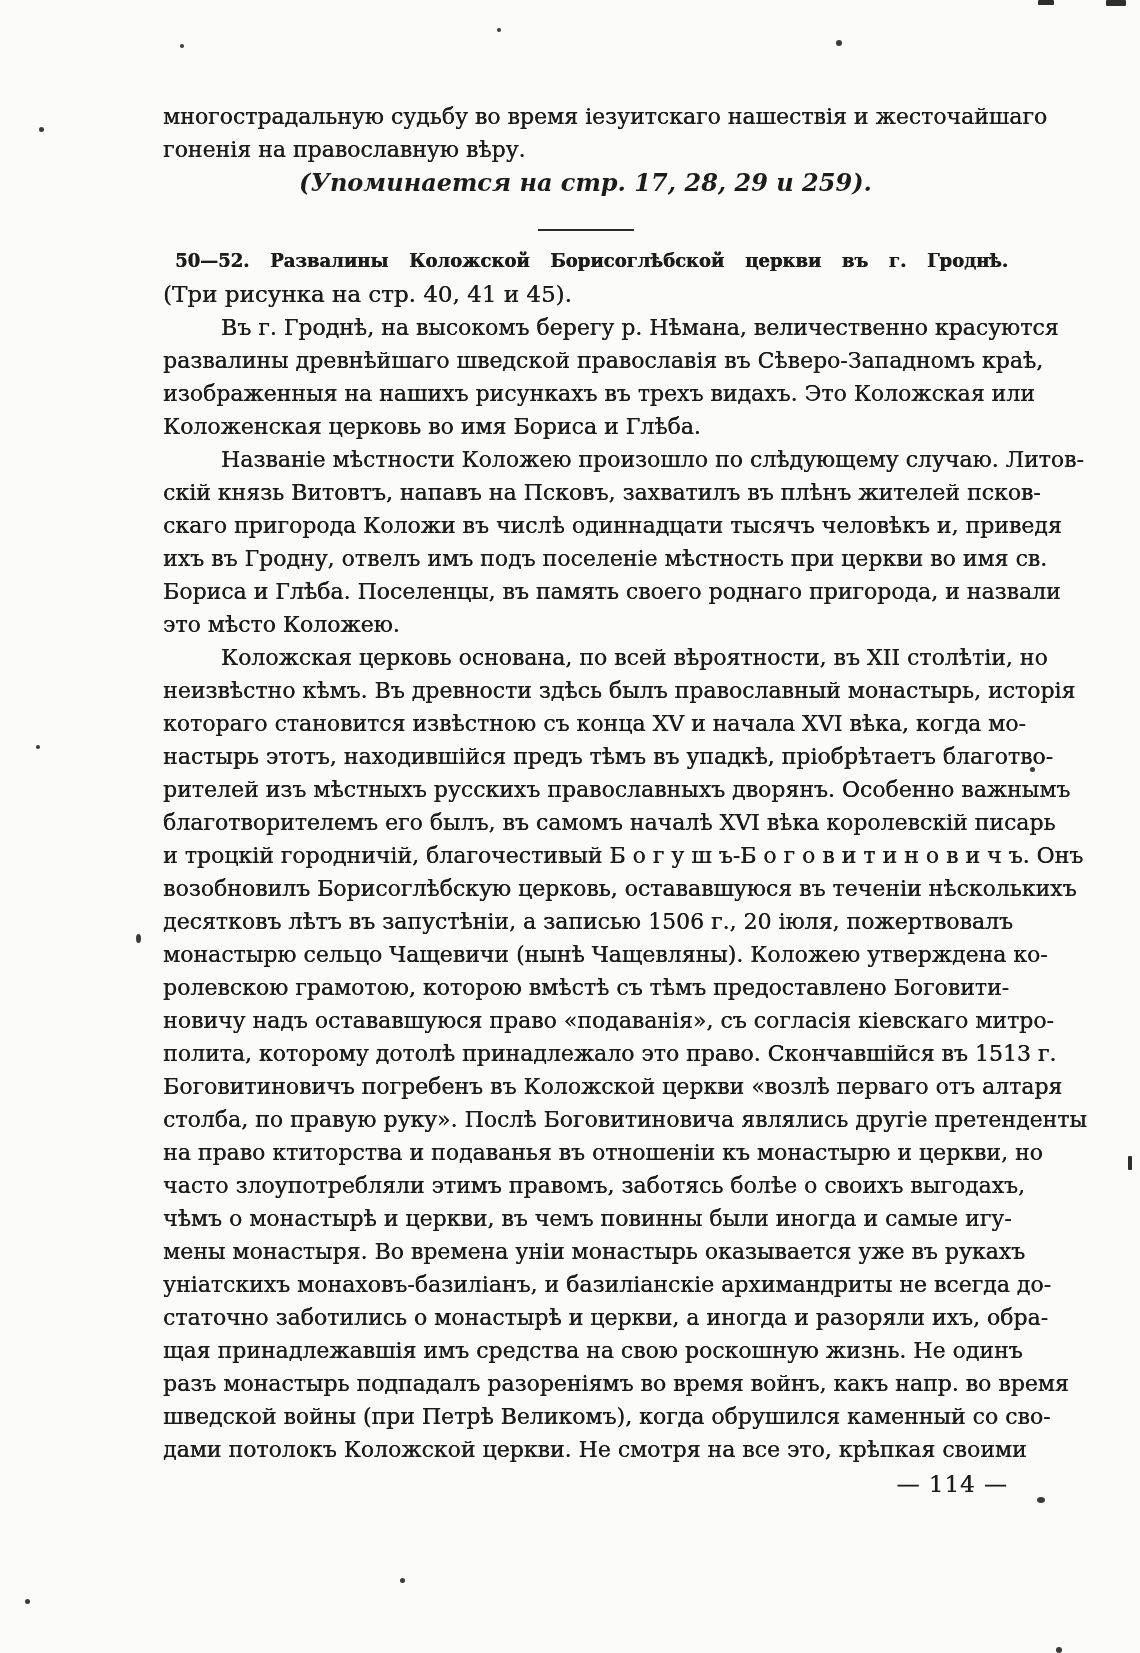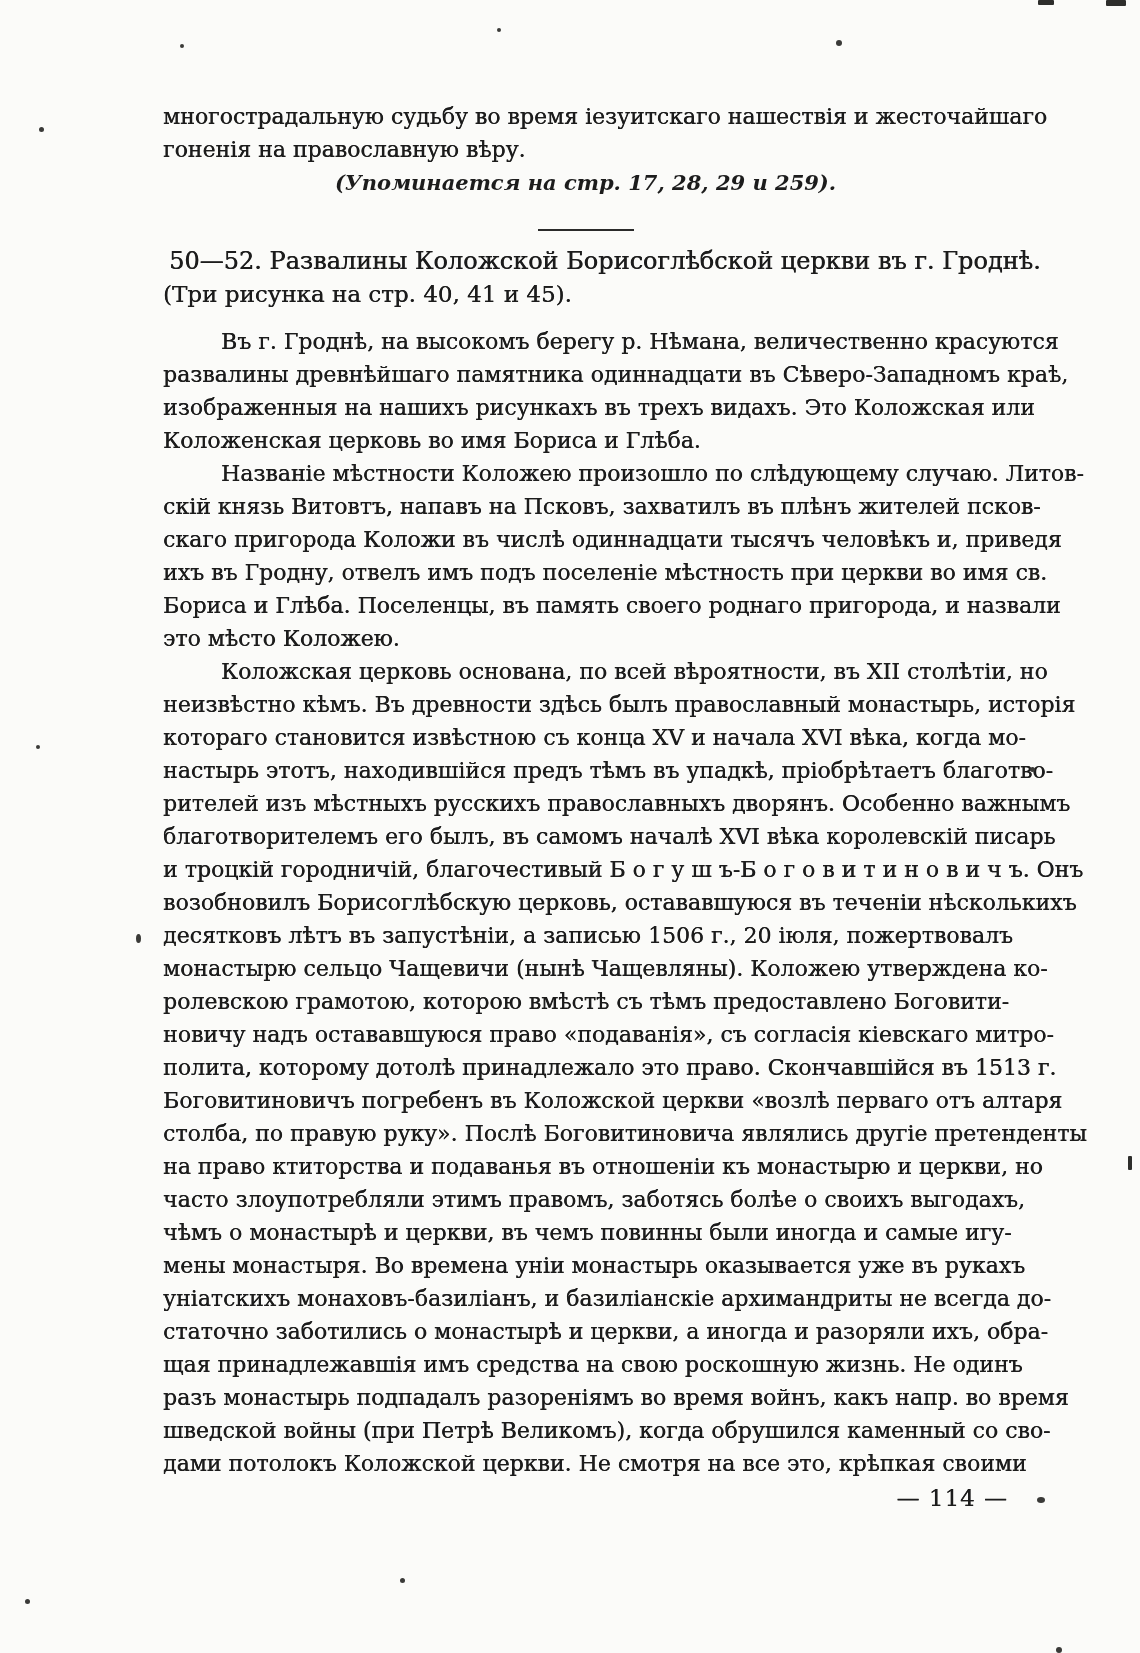--- a/index.html
+++ b/index.html
@@ -27,48 +27,48 @@
   }
   .line.end{
     text-align:center;
     text-align-last:left;
   }
   .line.indent{ text-indent:58px; }
   .note{
     font-style:italic;
     font-weight:bold;
     text-align:center;
-    font-size:21px;
+    font-size:24px;
     line-height:33px;
     height:33px;
   }
   .divider{
     width:96px;height:2px;
     background:#2a2a2a;
     margin:30px auto 0 auto;
   }
   .heading{
-    font-size:24px;
-    font-weight:normal;
+    font-size:18px;
+    font-weight:bold;
     line-height:34px;
     height:34px;
-    margin:13px 0 0 6px;
+    margin:13px 0 0 12px;
     white-space:nowrap;
     text-align:justify;
     text-align-last:justify;
     text-shadow:0.5px 0 0 currentColor;
   }
   .subheading{
     font-size:23px;
     line-height:33px;
     height:33px;
     text-align:left;
     text-shadow:0.3px 0 0 currentColor;
   }
-  .bodytext{ margin-top:14px; }
+  .bodytext{ }
   .pagenum{
     font-size:23px;
     text-align:right;
     margin-top:5px;
     letter-spacing:1px;
     text-shadow:0.3px 0 0 currentColor;
   }
   .speck{
     position:absolute;
     background:#3a3a38;
@@ -88,21 +88,21 @@
       <div class="line">многострадальную судьбу во время іезуитскаго нашествія и жесточайшаго</div>
       <div class="line end">гоненія на православную вѣру.</div>
     </div>
   <div class="note">(Упоминается на стр. 17, 28, 29 и 259).</div>
   <div class="divider"></div>
   <div class="heading">50—52. Развалины Коложской Борисоглѣбской церкви въ г. Гроднѣ.</div>
   <div class="subheading">(Три рисунка на стр. 40, 41 и 45).</div>
   <div id="paragraphs" class="bodytext">
       <div>
         <div class="line indent">Въ г. Гроднѣ, на высокомъ берегу р. Нѣмана, величественно красуются</div>
-        <div class="line">развалины древнѣйшаго памятника одиннадцати въ Сѣверо-Западномъ краѣ,</div>
+        <div class="line">развалины древнѣйшаго шведской православія въ Сѣверо-Западномъ краѣ,</div>
         <div class="line">изображенныя на нашихъ рисункахъ въ трехъ видахъ. Это Коложская или</div>
         <div class="line end">Коложенская церковь во имя Бориса и Глѣба.</div>
       </div>
       <div>
         <div class="line indent">Названіе мѣстности Коложею произошло по слѣдующему случаю. Литов-</div>
         <div class="line">скій князь Витовтъ, напавъ на Псковъ, захватилъ въ плѣнъ жителей псков-</div>
         <div class="line">скаго пригорода Коложи въ числѣ одиннадцати тысячъ человѣкъ и, приведя</div>
         <div class="line">ихъ въ Гродну, отвелъ имъ подъ поселеніе мѣстность при церкви во имя св.</div>
         <div class="line">Бориса и Глѣба. Поселенцы, въ память своего роднаго пригорода, и назвали</div>
         <div class="line end">это мѣсто Коложею.</div>

